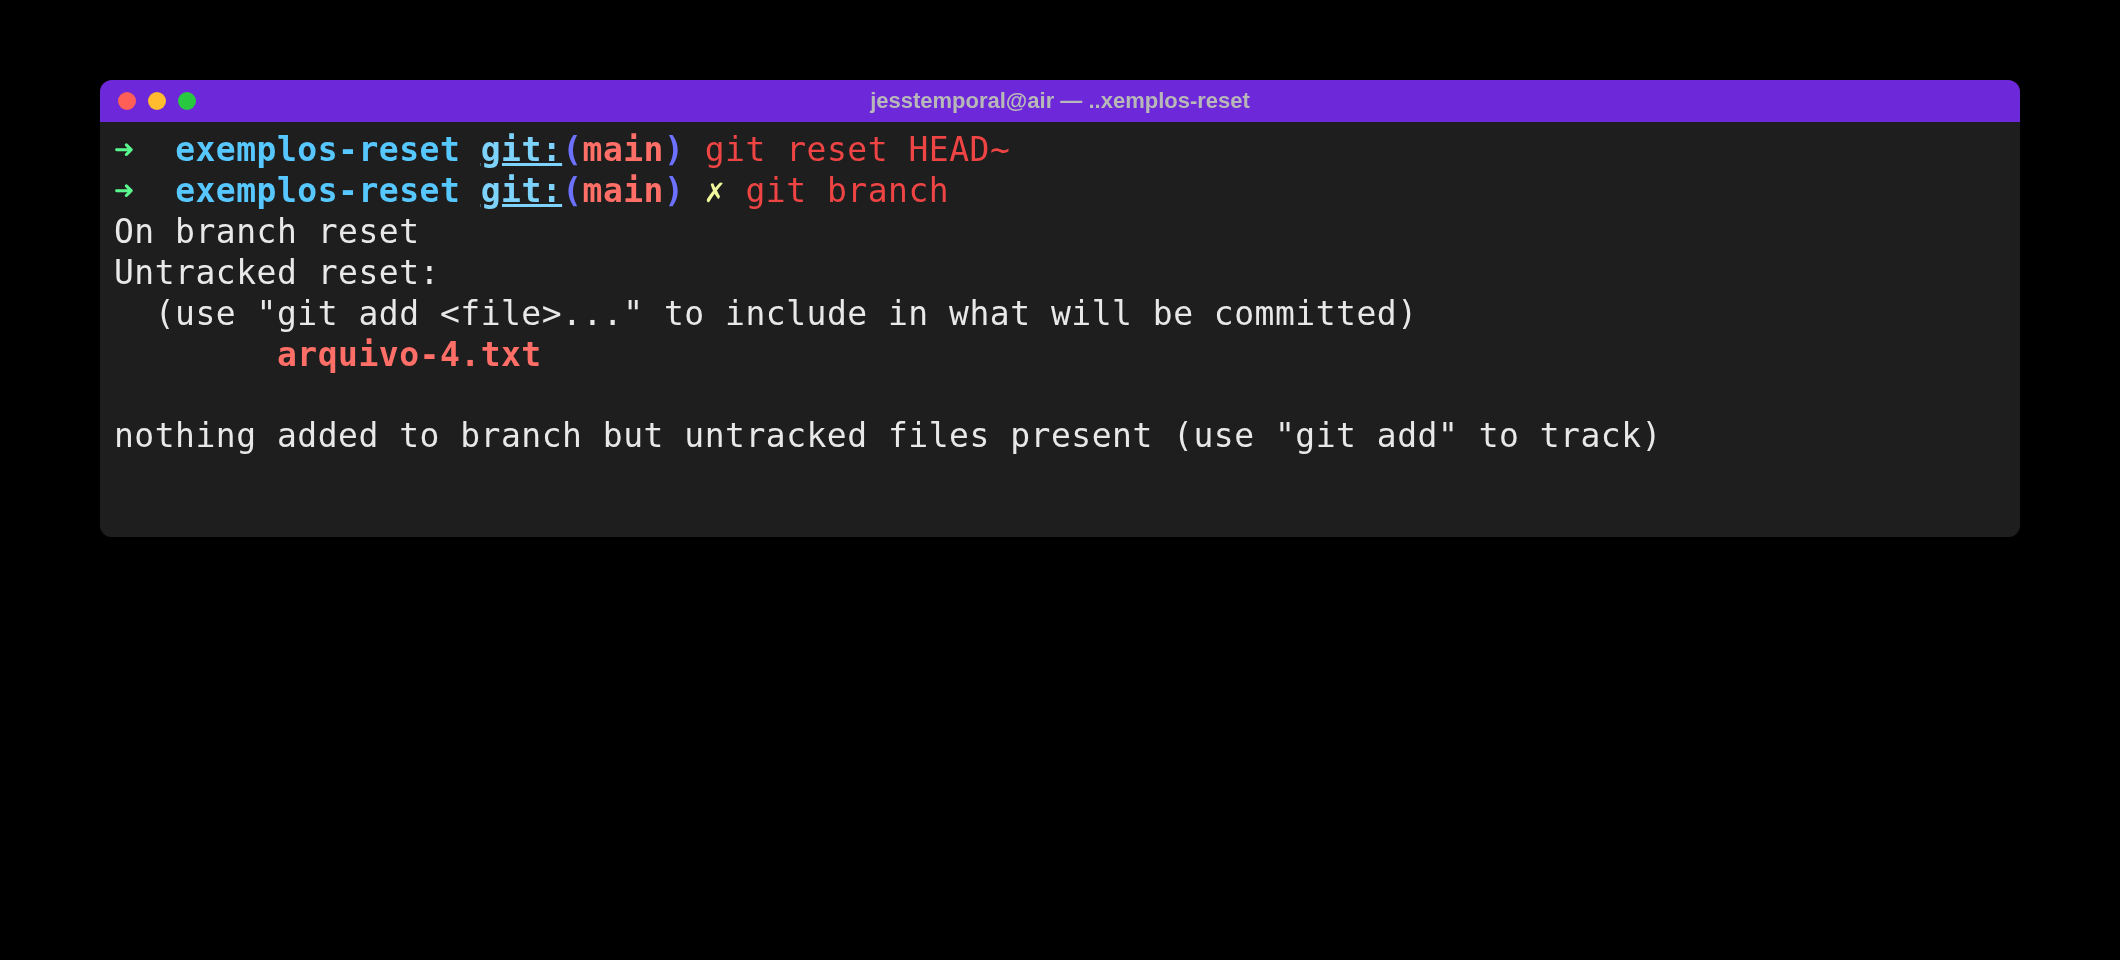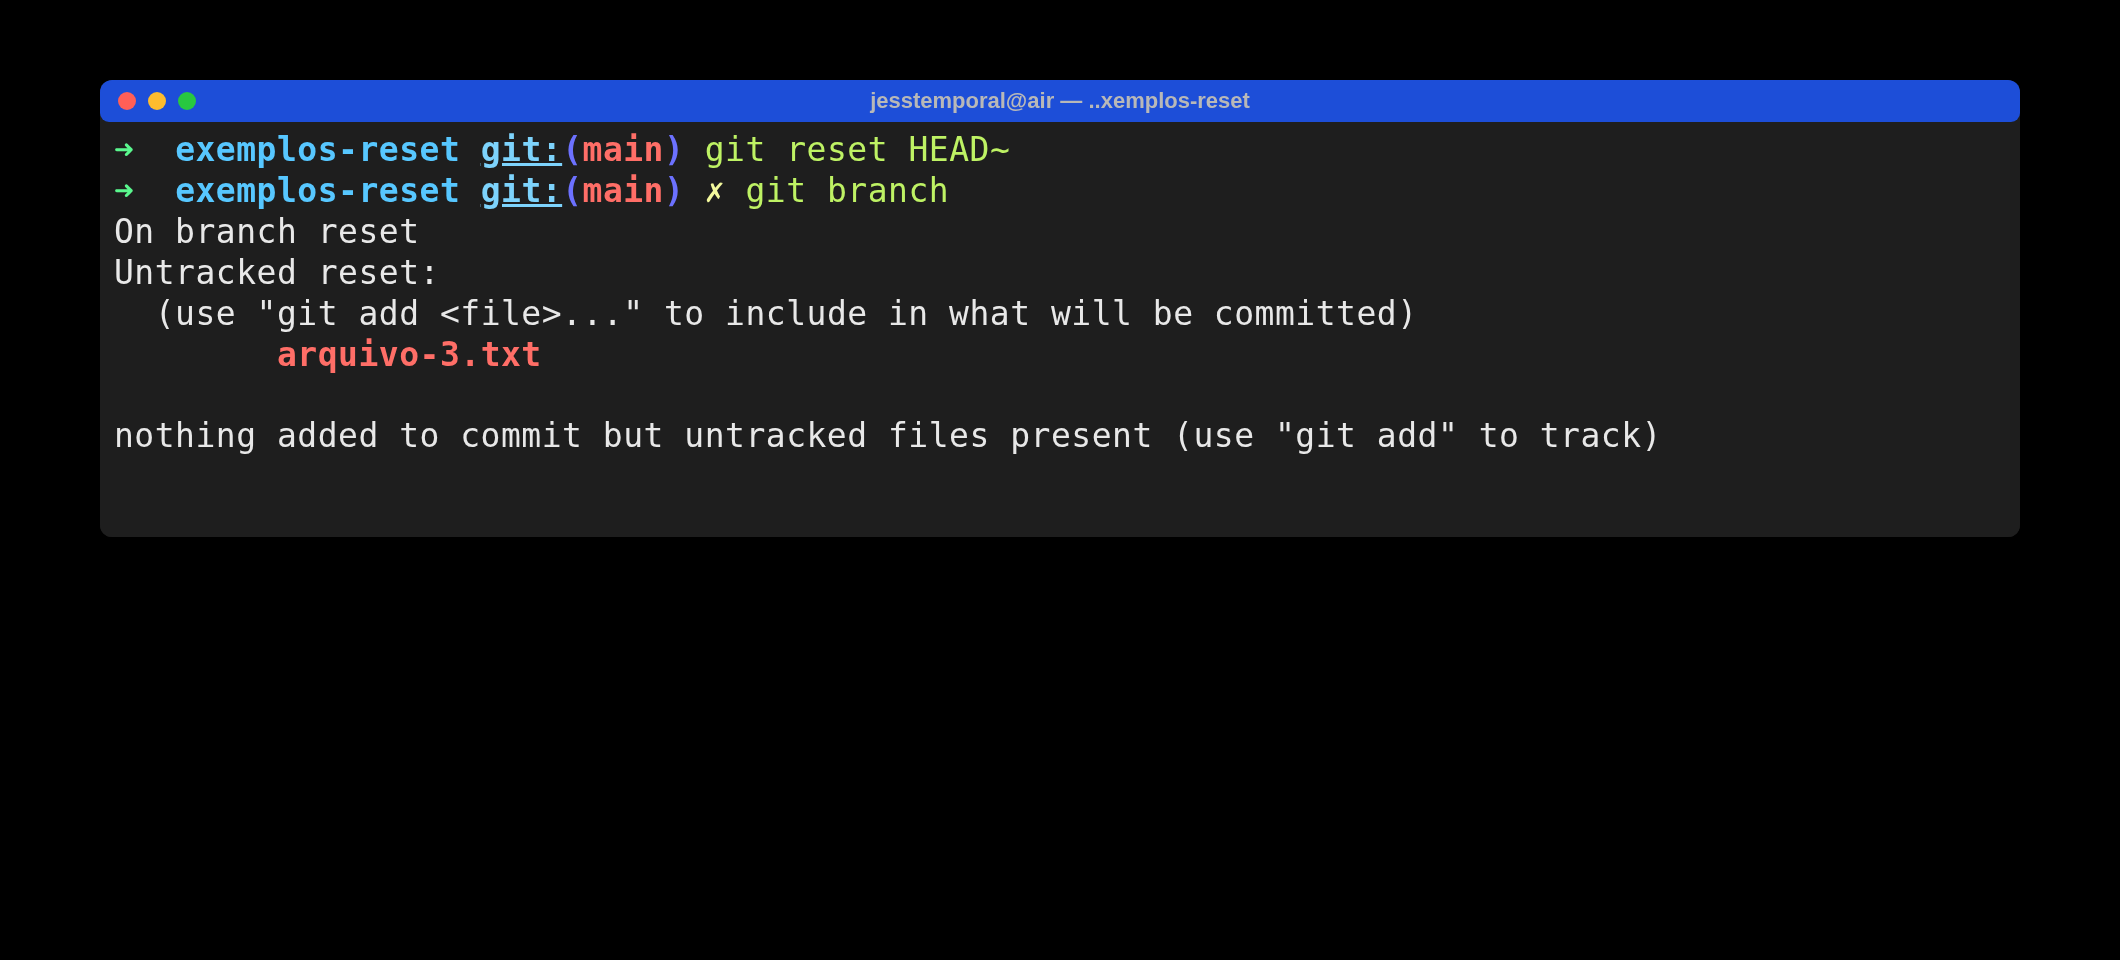--- a/index.html
+++ b/index.html
@@ -21,27 +21,26 @@
     
     .terminal-window {
       width: 1920px;
       background: #1e1e1e;
       border-radius: 12px;
       overflow: hidden;
       box-shadow: 0 20px 60px rgba(0,0,0,0.5);
     }
     
     .titlebar {
-      background: #1d4ed8;
+      background: #6d28d9;
       height: 42px;
       display: flex;
       align-items: center;
       position: relative;
       padding: 0 16px;
-      border-radius: 9px;
     }
     
     .traffic-lights {
       display: flex;
       gap: 12px;
       position: absolute;
       left: 18px;
     }
     
     .traffic-light {
@@ -77,21 +76,21 @@
       white-space: pre-wrap;
       word-break: break-word;
     }
     
     .arrow { color: #5af78e; font-weight: bold; }
     .dir { color: #57c7ff; font-weight: bold; margin-top: 32px; }
     .git-label { color: #7dd3fc; font-weight: bold; text-decoration: underline; }
     .paren { color: #6c71ff; font-weight: bold; }
     .branch { color: #ff6e67; font-weight: bold; }
     .dirty { color: #f3f99d; font-weight: bold; }
-    .cmd { color: #bef264; }
+    .cmd { color: #ef4444; }
     .plain { color: #e8e8e8; }
     .untracked-file { color: #ff6e67; font-weight: bold; }
     
     .blank-line {
       height: 1.24em;
     }
     
     .cursor {
       display: inline-block;
       width: 18px;
@@ -116,21 +115,21 @@
 
   <div class="terminal-body">
 
     <div class="line"><span class="arrow">➜</span>  <span class="dir">exemplos-reset</span> <span class="git-label">git:</span><span class="paren">(</span><span class="branch">main</span><span class="paren">)</span> <span class="cmd">git reset HEAD~</span></div>
 
     <div class="line"><span class="arrow">➜</span>  <span class="dir">exemplos-reset</span> <span class="git-label">git:</span><span class="paren">(</span><span class="branch">main</span><span class="paren">)</span> <span class="dirty">✗</span> <span class="cmd">git branch</span></div>
 
     <div class="line plain">On branch reset</div>
     <div class="line plain">Untracked reset:</div>
     <div class="line plain">  (use "git add &lt;file&gt;..." to include in what will be committed)</div>
-    <div class="line"><span class="plain">	</span><span class="untracked-file">arquivo-3.txt</span></div>
+    <div class="line"><span class="plain">	</span><span class="untracked-file">arquivo-4.txt</span></div>
 
     <div class="blank-line"></div>
 
-    <div class="line plain">nothing added to commit but untracked files present (use "git add" to track)</div>
+    <div class="line plain">nothing added to branch but untracked files present (use "git add" to track)</div>
 
 
   </div>
 </div>
 
 </body></html>

